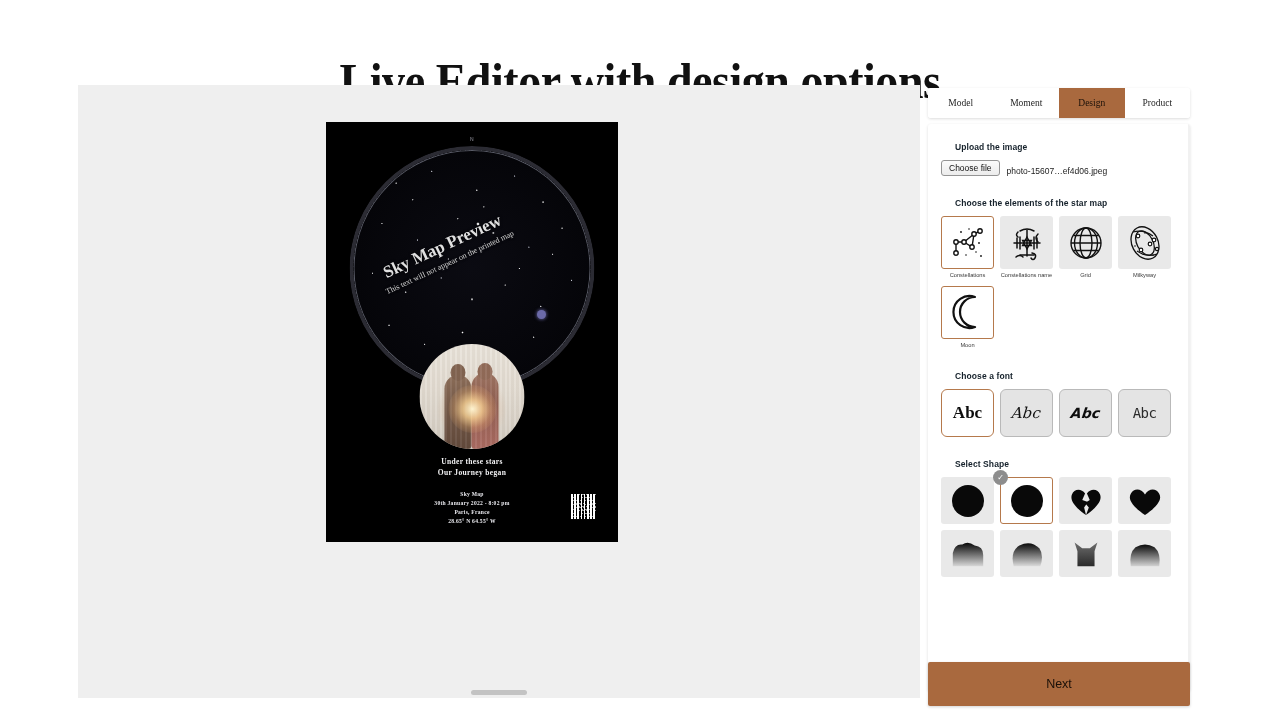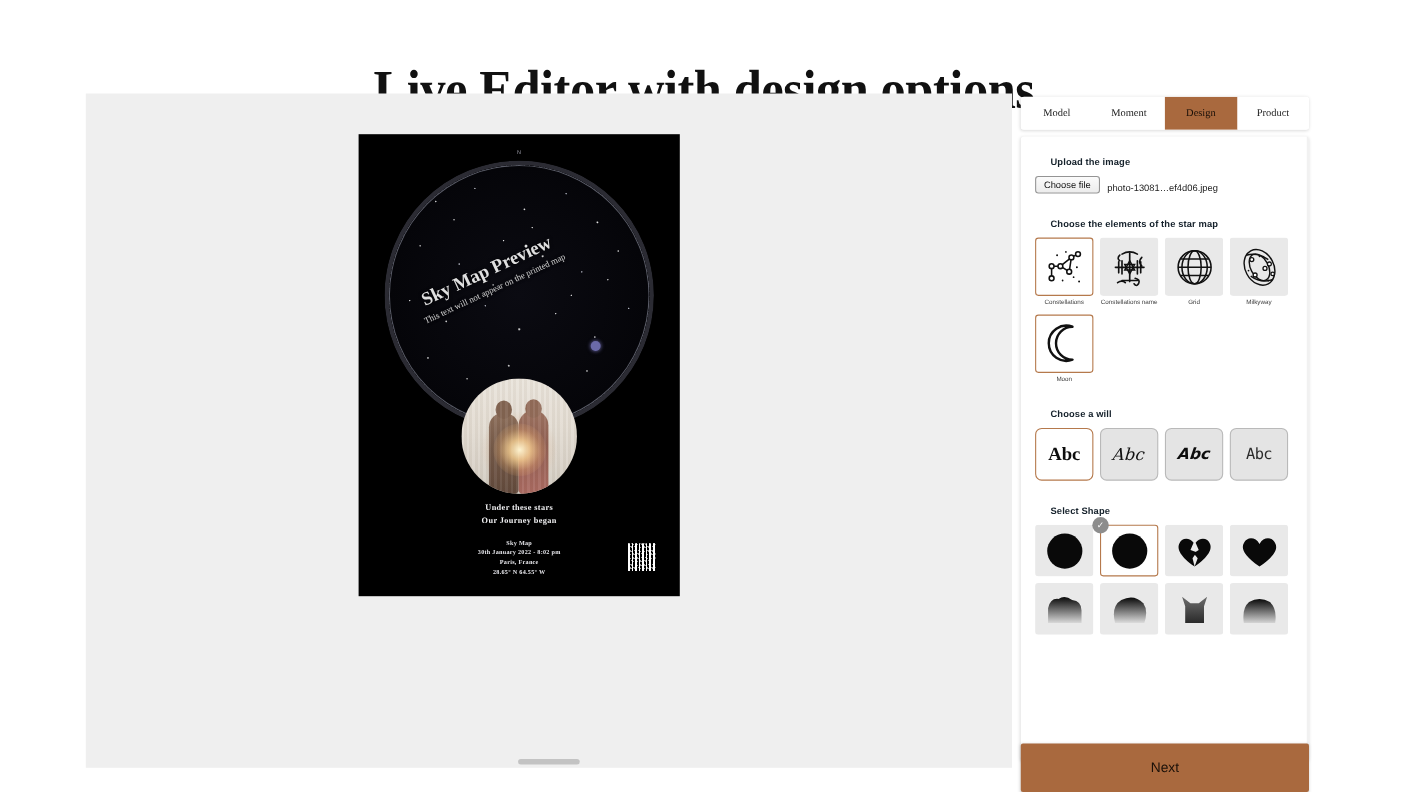--- a/index.html
+++ b/index.html
@@ -245,21 +245,21 @@
     position: absolute; left: -8px; top: -8px;
     width: 15px; height: 15px; border-radius: 50%;
     background: #8d8d8d; color: #fff;
     display: flex; align-items: center; justify-content: center;
     font-size: 8px; line-height: 1;
   }
   .shape-row2 { margin-top: 6px; }
   .sh-partial { width: 38px; height: 26px; }
 
   .next-btn {
-    position: absolute; left: 0; bottom: 0;
+    position: absolute; left: 0; bottom: 14px;
     width: 262px; height: 44px;
     background: #a9693e; color: #1a1008;
     border: none; border-radius: 2px;
     font-size: 12.5px; cursor: pointer;
     font-family: "Liberation Sans", sans-serif;
     box-shadow: 0 1px 3px rgba(0,0,0,.18);
   }
   .panel-scroll-edge {
     position: absolute; right: 0; top: 0; width: 2px; height: 100%;
     background: #f1f1f1;
@@ -323,21 +323,21 @@
       <button class="tab active">Design</button>
       <button class="tab">Product</button>
     </div>
 
     <div class="panel-body">
       <div class="panel-scroll-edge"></div>
 
       <div class="sec-title">Upload the image</div>
       <div class="file-row">
         <button class="choose-file">Choose file</button>
-        <span class="file-name">photo-13081…ef4d06.jpeg</span>
+        <span class="file-name">photo-15607…ef4d06.jpeg</span>
       </div>
 
       <div class="sec-title gap">Choose the elements of the star map</div>
       <div class="grid4">
 
         <div class="elem-cell">
           <div class="elem-tile sel">
             <svg width="36" height="36" viewBox="0 0 36 36">
               <g stroke="#111" stroke-width="1.4" fill="none">
                 <path d="M6 28 L6 17 L14 17 L24 9 L30 6"></path>
@@ -435,21 +435,21 @@
         <div class="elem-cell">
           <div class="elem-tile sel">
             <svg width="38" height="38" viewBox="0 0 38 38">
               <path d="M26 4 A16 16 0 1 0 26 34 A13.5 13.5 0 1 1 26 4 Z" fill="none" stroke="#111" stroke-width="2.2" stroke-linejoin="round"></path>
             </svg>
           </div>
           <div class="elem-label">Moon</div>
         </div>
       </div>
 
-      <div class="sec-title gap">Choose a will</div>
+      <div class="sec-title gap">Choose a font</div>
       <div class="font-grid">
         <div class="font-tile sel">
           <span class="fs1">Abc</span>
         </div>
         <div class="font-tile">
           <span class="fs2">Abc</span>
         </div>
         <div class="font-tile">
           <span class="fs3">Abc</span>
         </div>

